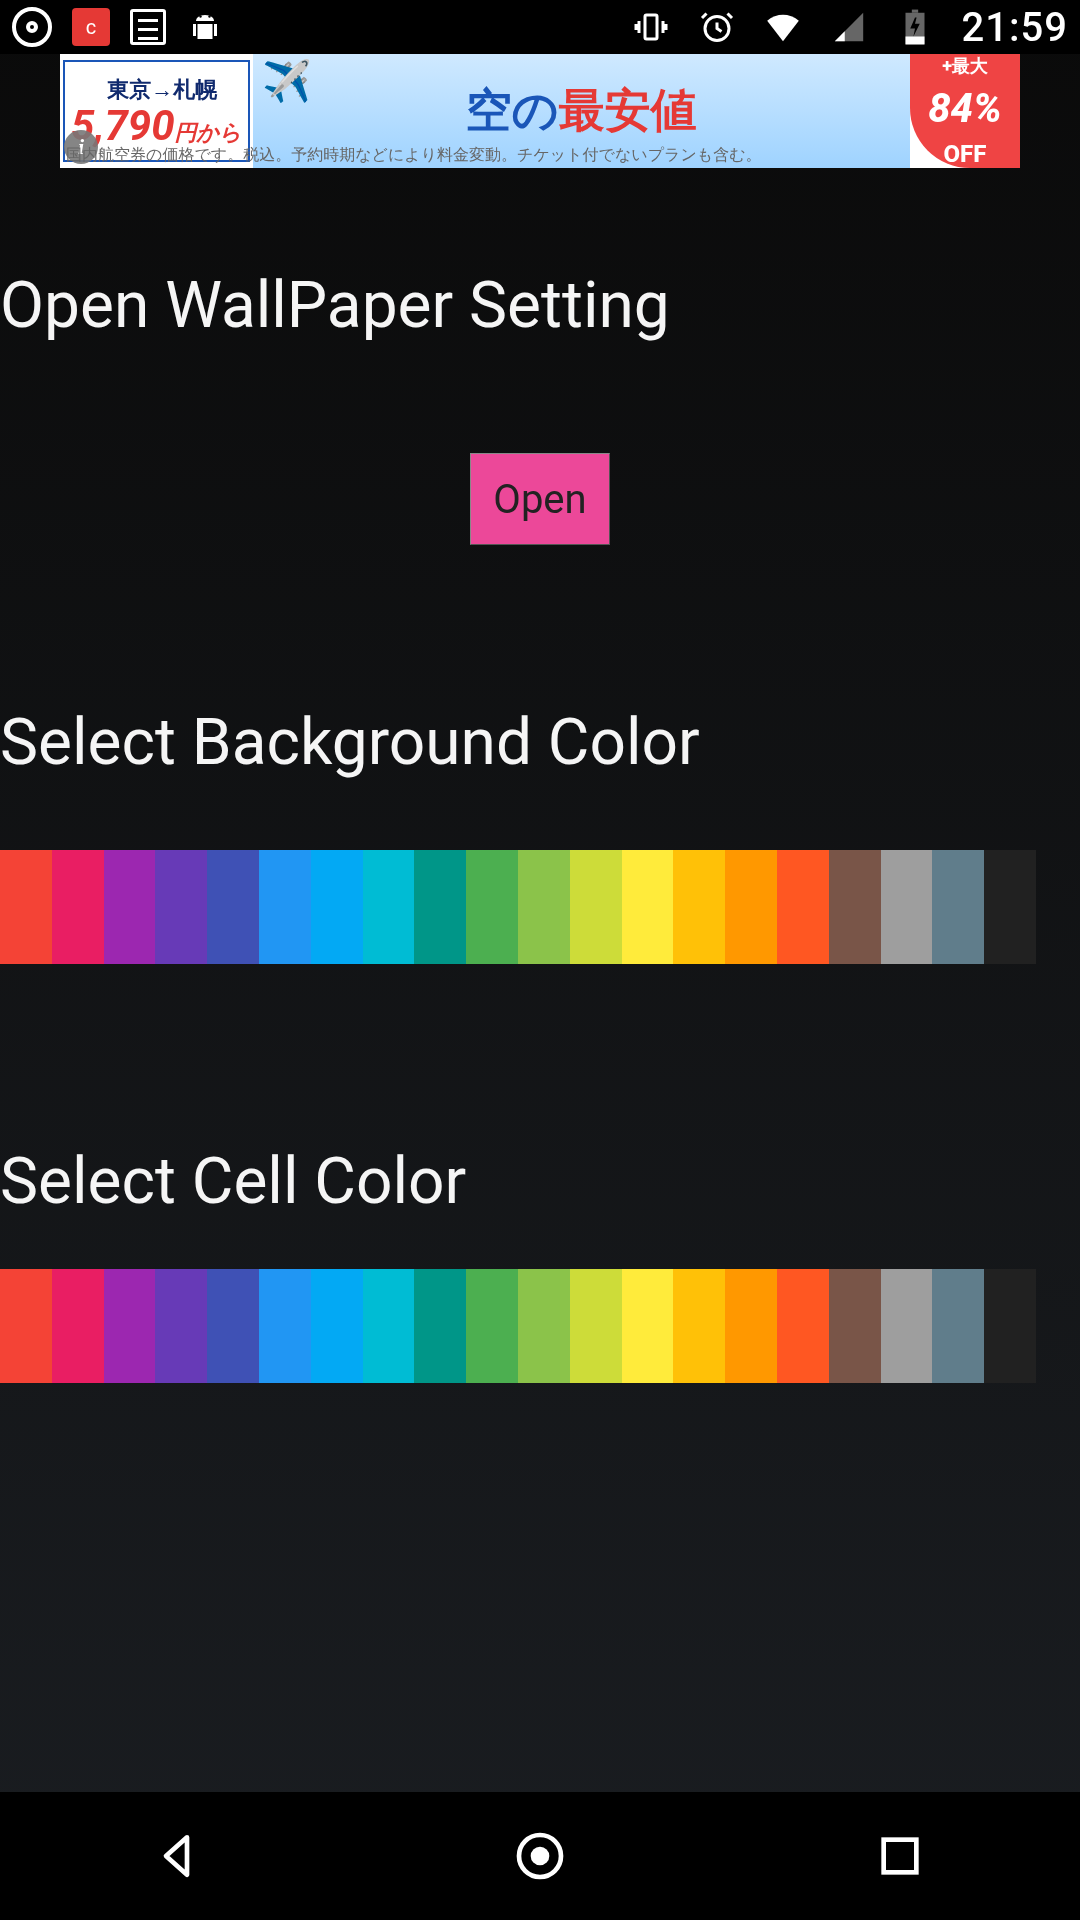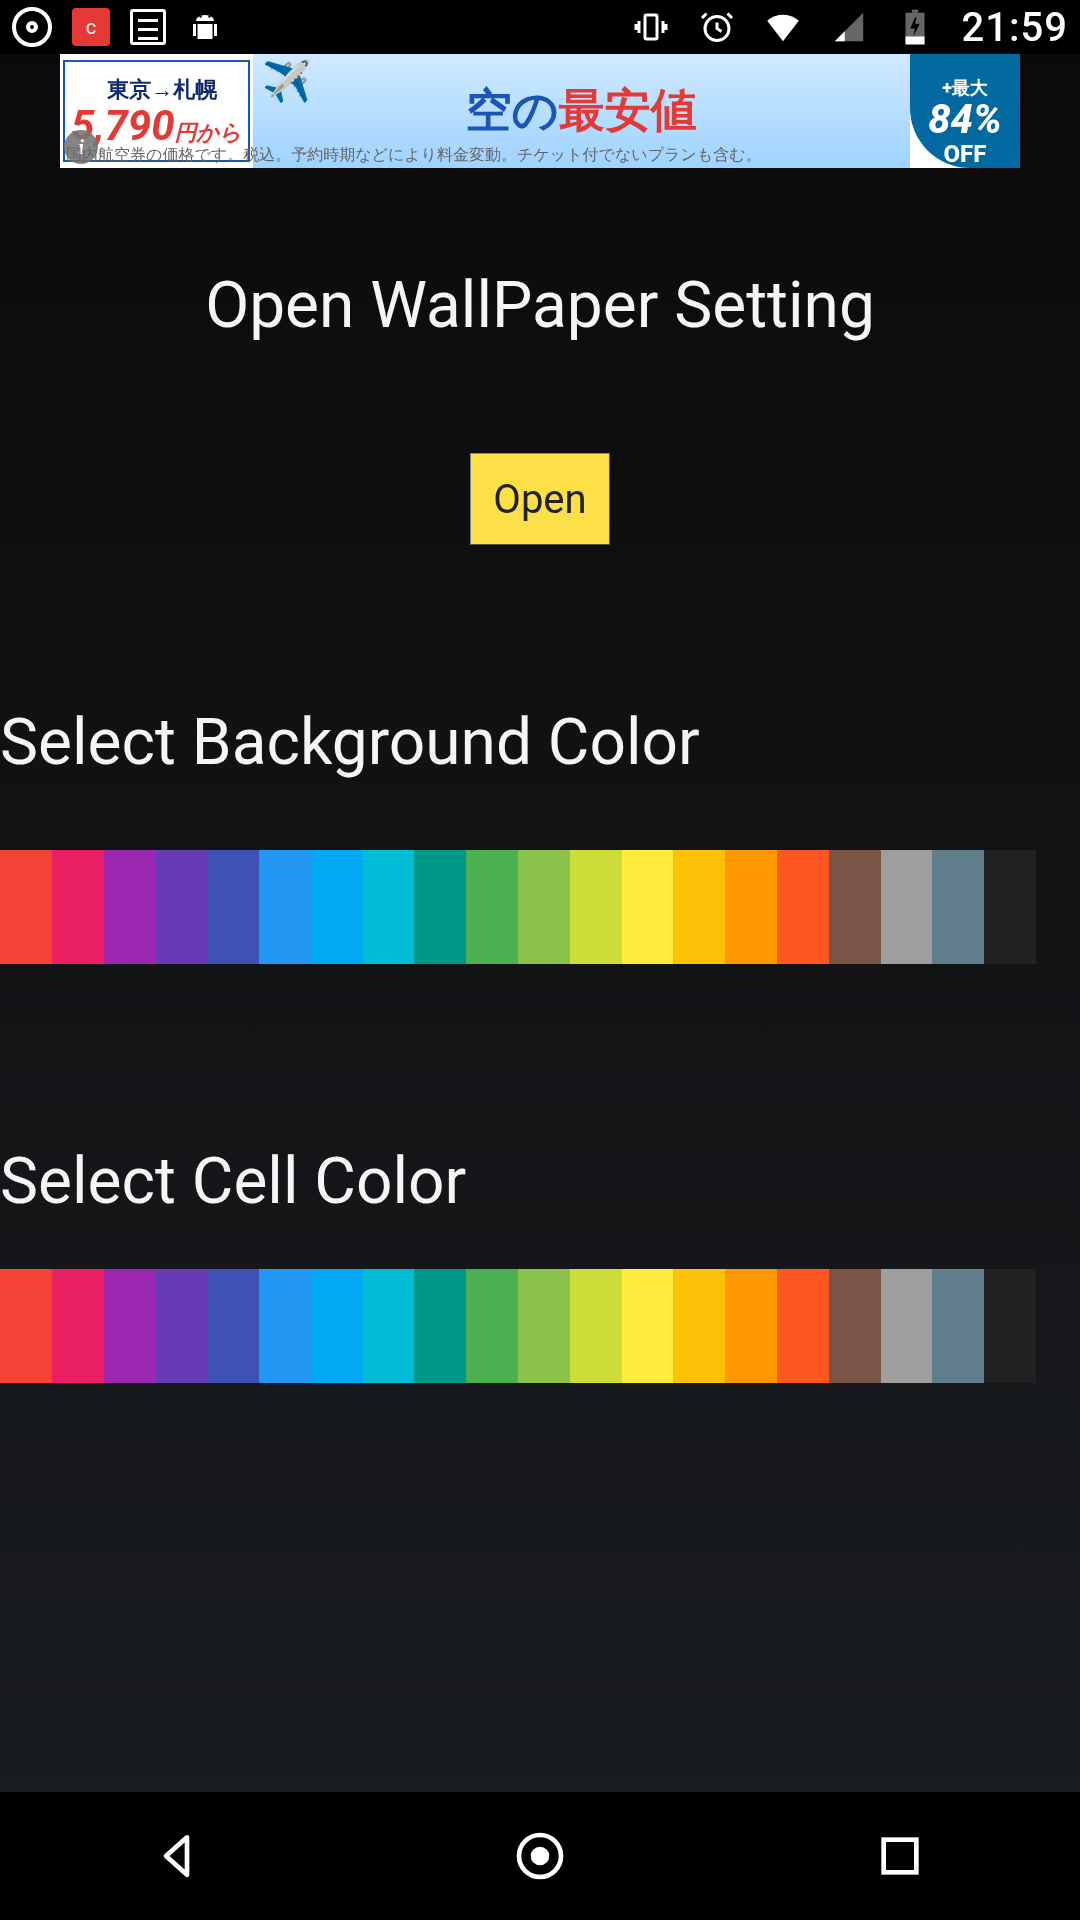--- a/index.html
+++ b/index.html
@@ -28,30 +28,30 @@
   .ad-info { position: absolute; left: 4px; bottom: 4px; width: 34px; height: 34px; background: rgba(120,120,120,0.9); border-radius: 50%; display:flex; align-items:center; justify-content:center; color:#fff; font-size:22px; font-style:italic; font-family: Georgia, serif; font-weight:bold; }
   .ad-seg { flex: 0 0 auto; border: 2px solid #1a56b8; margin: 6px 3px; display:flex; flex-direction:column; align-items:center; justify-content:center; padding: 2px 6px; background:#fff; }
   .ad-seg .route { font-size:22px; color:#102a6e; font-weight:700;margin-left:12px; }
   .ad-seg .price { font-size:42px; color:#e53935; font-weight:700; line-height:1;font-style:italic; }
   .ad-seg .price .yen { font-size:22px; }
   .ad-mid { flex:1; position:relative; background: linear-gradient(180deg,#cfe9ff 0%, #9fd3ff 100%); display:flex; align-items:center; justify-content:center; overflow:hidden; }
   .ad-mid .plane { position:absolute; top:4px; left:10px; font-size:40px; }
   .ad-mid .text1 { font-size:46px; font-weight:700; color:#1a56b8; }
   .ad-mid .text2 { font-size:46px; font-weight:800; color:#e53935; }
   .ad-note { position:absolute; bottom:2px; left:6px; right:120px; font-size:16px; color:#666; white-space:nowrap; overflow:hidden; }
-  .ad-off { flex:0 0 110px; background:#0369a1; color:#fff; display:flex; flex-direction:column; align-items:center; justify-content:flex-end; border-radius: 0 0 0 60px; font-weight:800; }
+  .ad-off { flex:0 0 110px; background:#ef4444; color:#fff; display:flex; flex-direction:column; align-items:center; justify-content:space-between; border-radius: 0 0 0 60px; font-weight:800; }
   .ad-off .top { font-size:18px; }
   .ad-off .pct { font-size:40px; line-height:1; font-style: italic; }
   .ad-off .off { font-size:24px; }
 
-  .section-title { font-size: 64px; font-weight: 400; color: #f5f5f5; text-align: center; margin-top: 100px; }
+  .section-title { font-size: 64px; font-weight: 400; color: #f5f5f5; text-align: left; margin-top: 100px; }
   .section-title.left { text-align: left; padding-left: 0; margin-top: 160px; margin-bottom: 70px; }
   .section-title.left2 { text-align: left; padding-left: 0; margin-top: 180px; margin-bottom: 50px; }
 
-  .open-btn { display: block; margin: 110px auto 0 auto; width: 140px; height: 92px; background: #fde047; color: #222; font-size: 40px; border: 1px solid #888; border-right-color:#555; border-bottom-color:#555; font-family: inherit; }
+  .open-btn { display: block; margin: 110px auto 0 auto; width: 140px; height: 92px; background: #ec4899; color: #222; font-size: 40px; border: 1px solid #888; border-right-color:#555; border-bottom-color:#555; font-family: inherit; }
 
   .palette { width: 1036px; height: 114px; display: flex; }
   .palette .swatch { flex: 1 1 0; }
   .palette.row1 { margin-top: 0; }
   .palette.row2 { margin-top: 0; }
 
   .nav-bar { position: absolute; bottom: 0; left: 0; right: 0; height: 128px; background: #000; display: flex; align-items: center; justify-content: space-around; }
   .nav-btn svg { width: 56px; height: 56px; }
   .nav-btn { width: 200px; display:flex; align-items:center; justify-content:center; }
 

